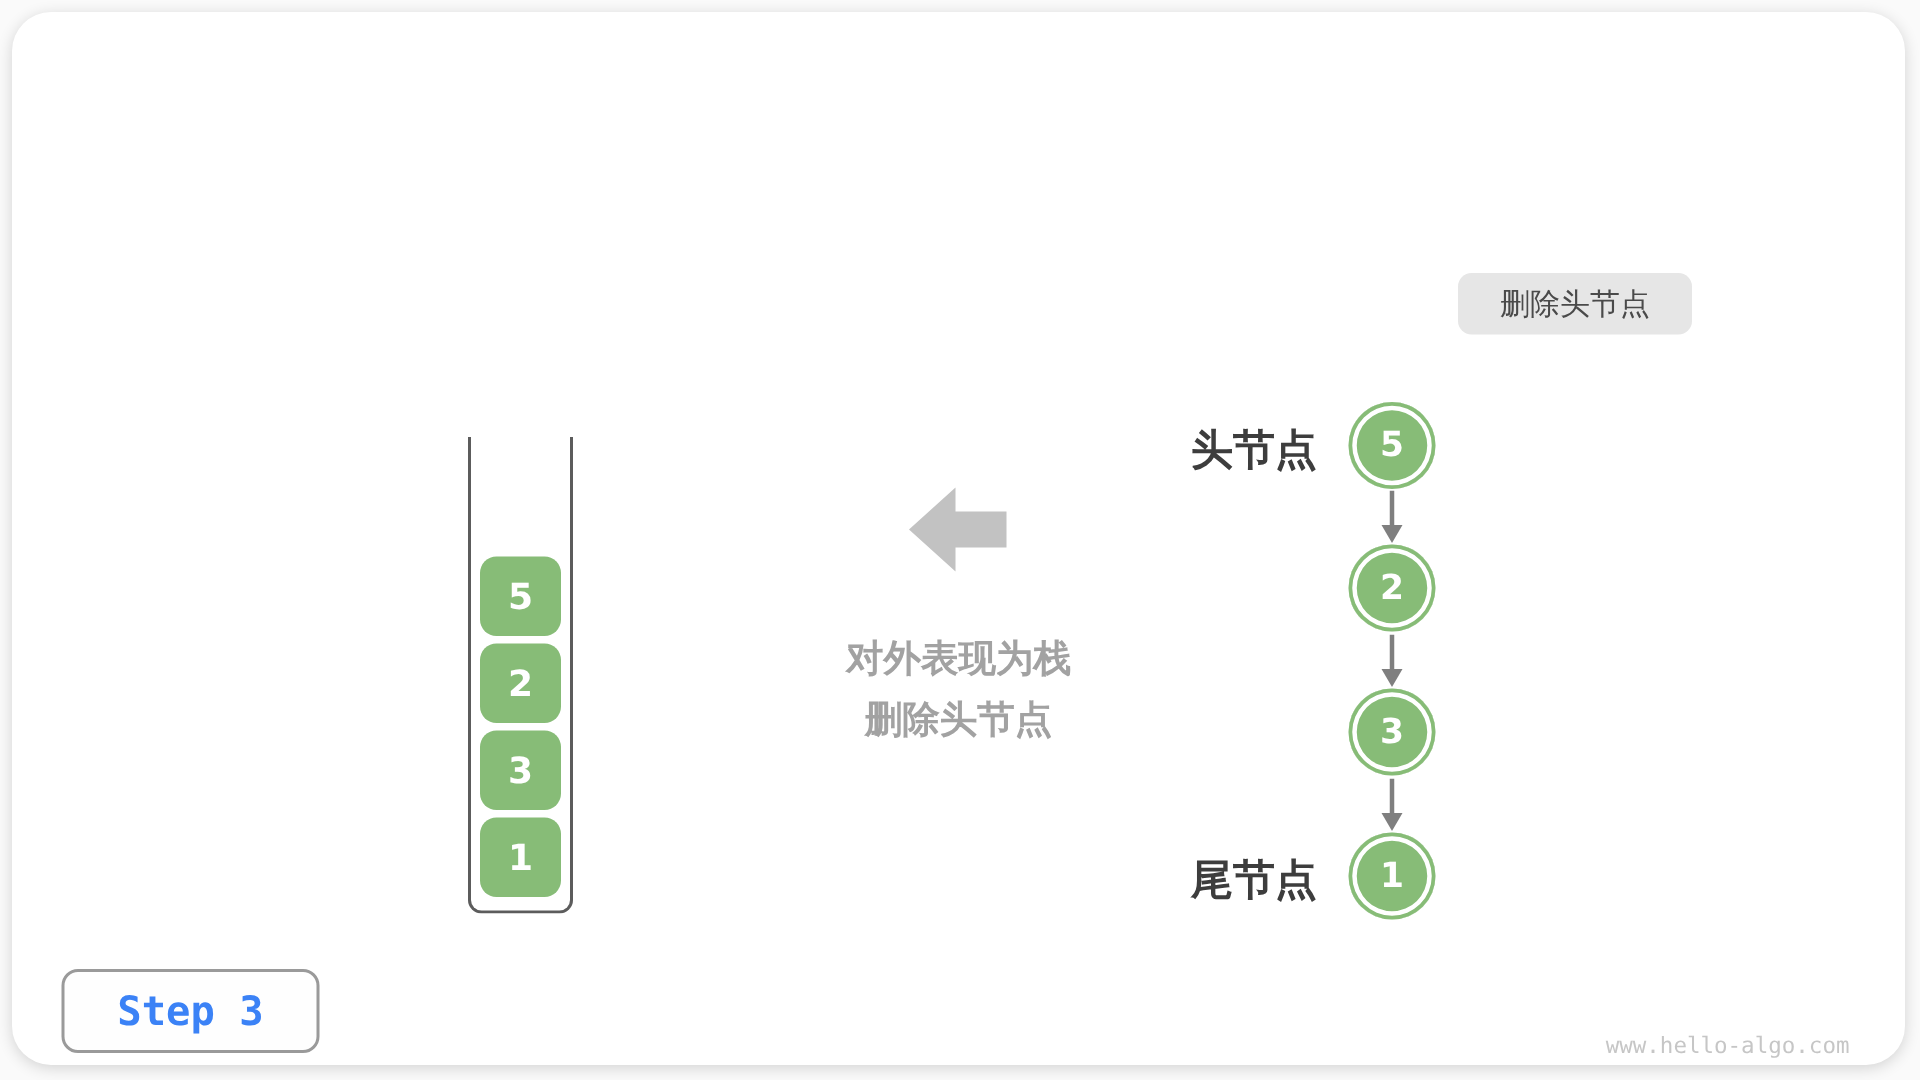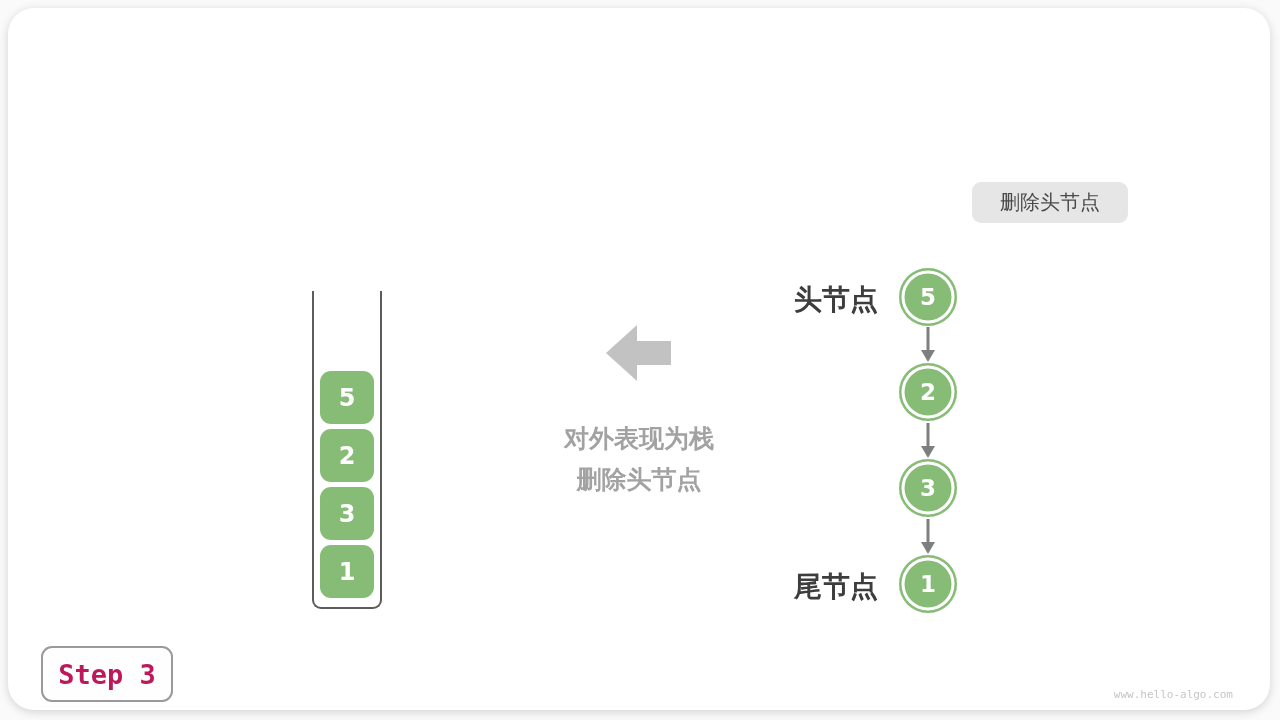--- a/index.html
+++ b/index.html
@@ -130,39 +130,39 @@
     color: #3d3d3d;
     font-weight: bold;
     font-size: 28px;
   }
   .head-label { left: 786px; top: 273px; }
   .tail-label { left: 786px; top: 560px; font-family: Liberation Mono, monospace; }
   
   .step-box {
     position: absolute;
     left: 33px; top: 638px;
-    width: 132px; height: 56px;
+    width: 172px; height: 56px;
     background: #fefefe;
     border: 2.5px solid #9a9a9a;
     border-radius: 11px;
     box-sizing: border-box;
     display: flex;
     align-items: center;
     justify-content: center;
     font-family: "DejaVu Sans Mono", "Liberation Mono", monospace;
     font-weight: bold;
     font-size: 27px;
-    color: #be185d;
+    color: #3b82f6;
   }
   
   .watermark {
     position: absolute;
     right: 37px; top: 680px;
     font-family: "DejaVu Sans Mono", "Liberation Mono", monospace;
-    font-size: 11px;
+    font-size: 15px;
     color: #c6c6c6;
   }
 </style>
 </head>
 <body>
 
 <div class="stage">
   <div class="card">
 
 

